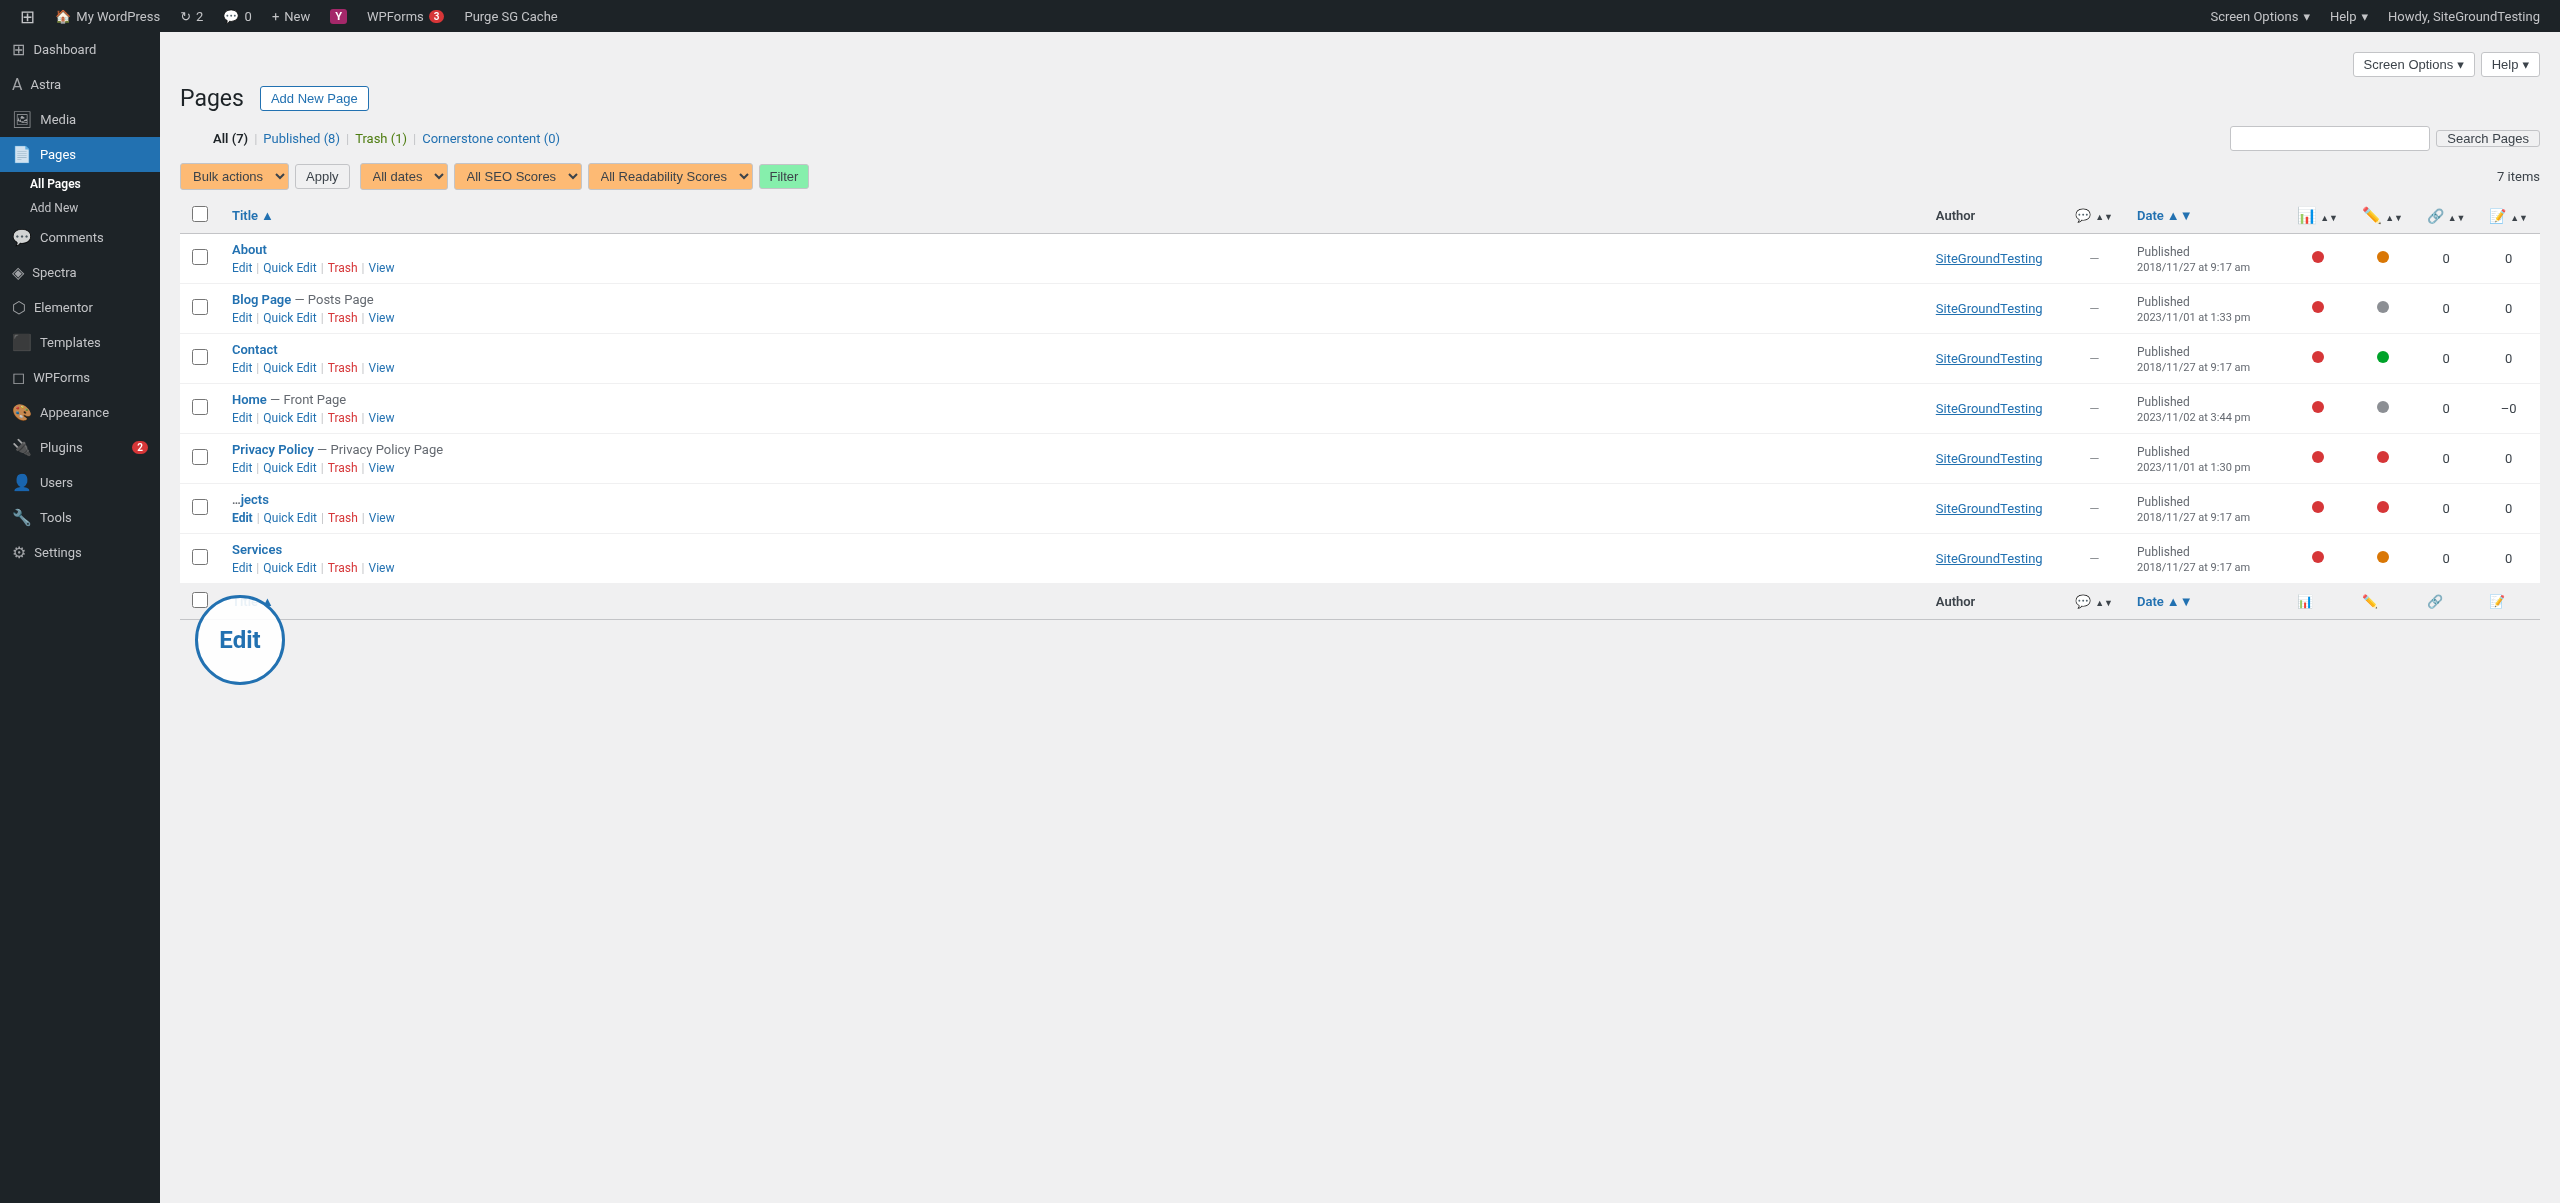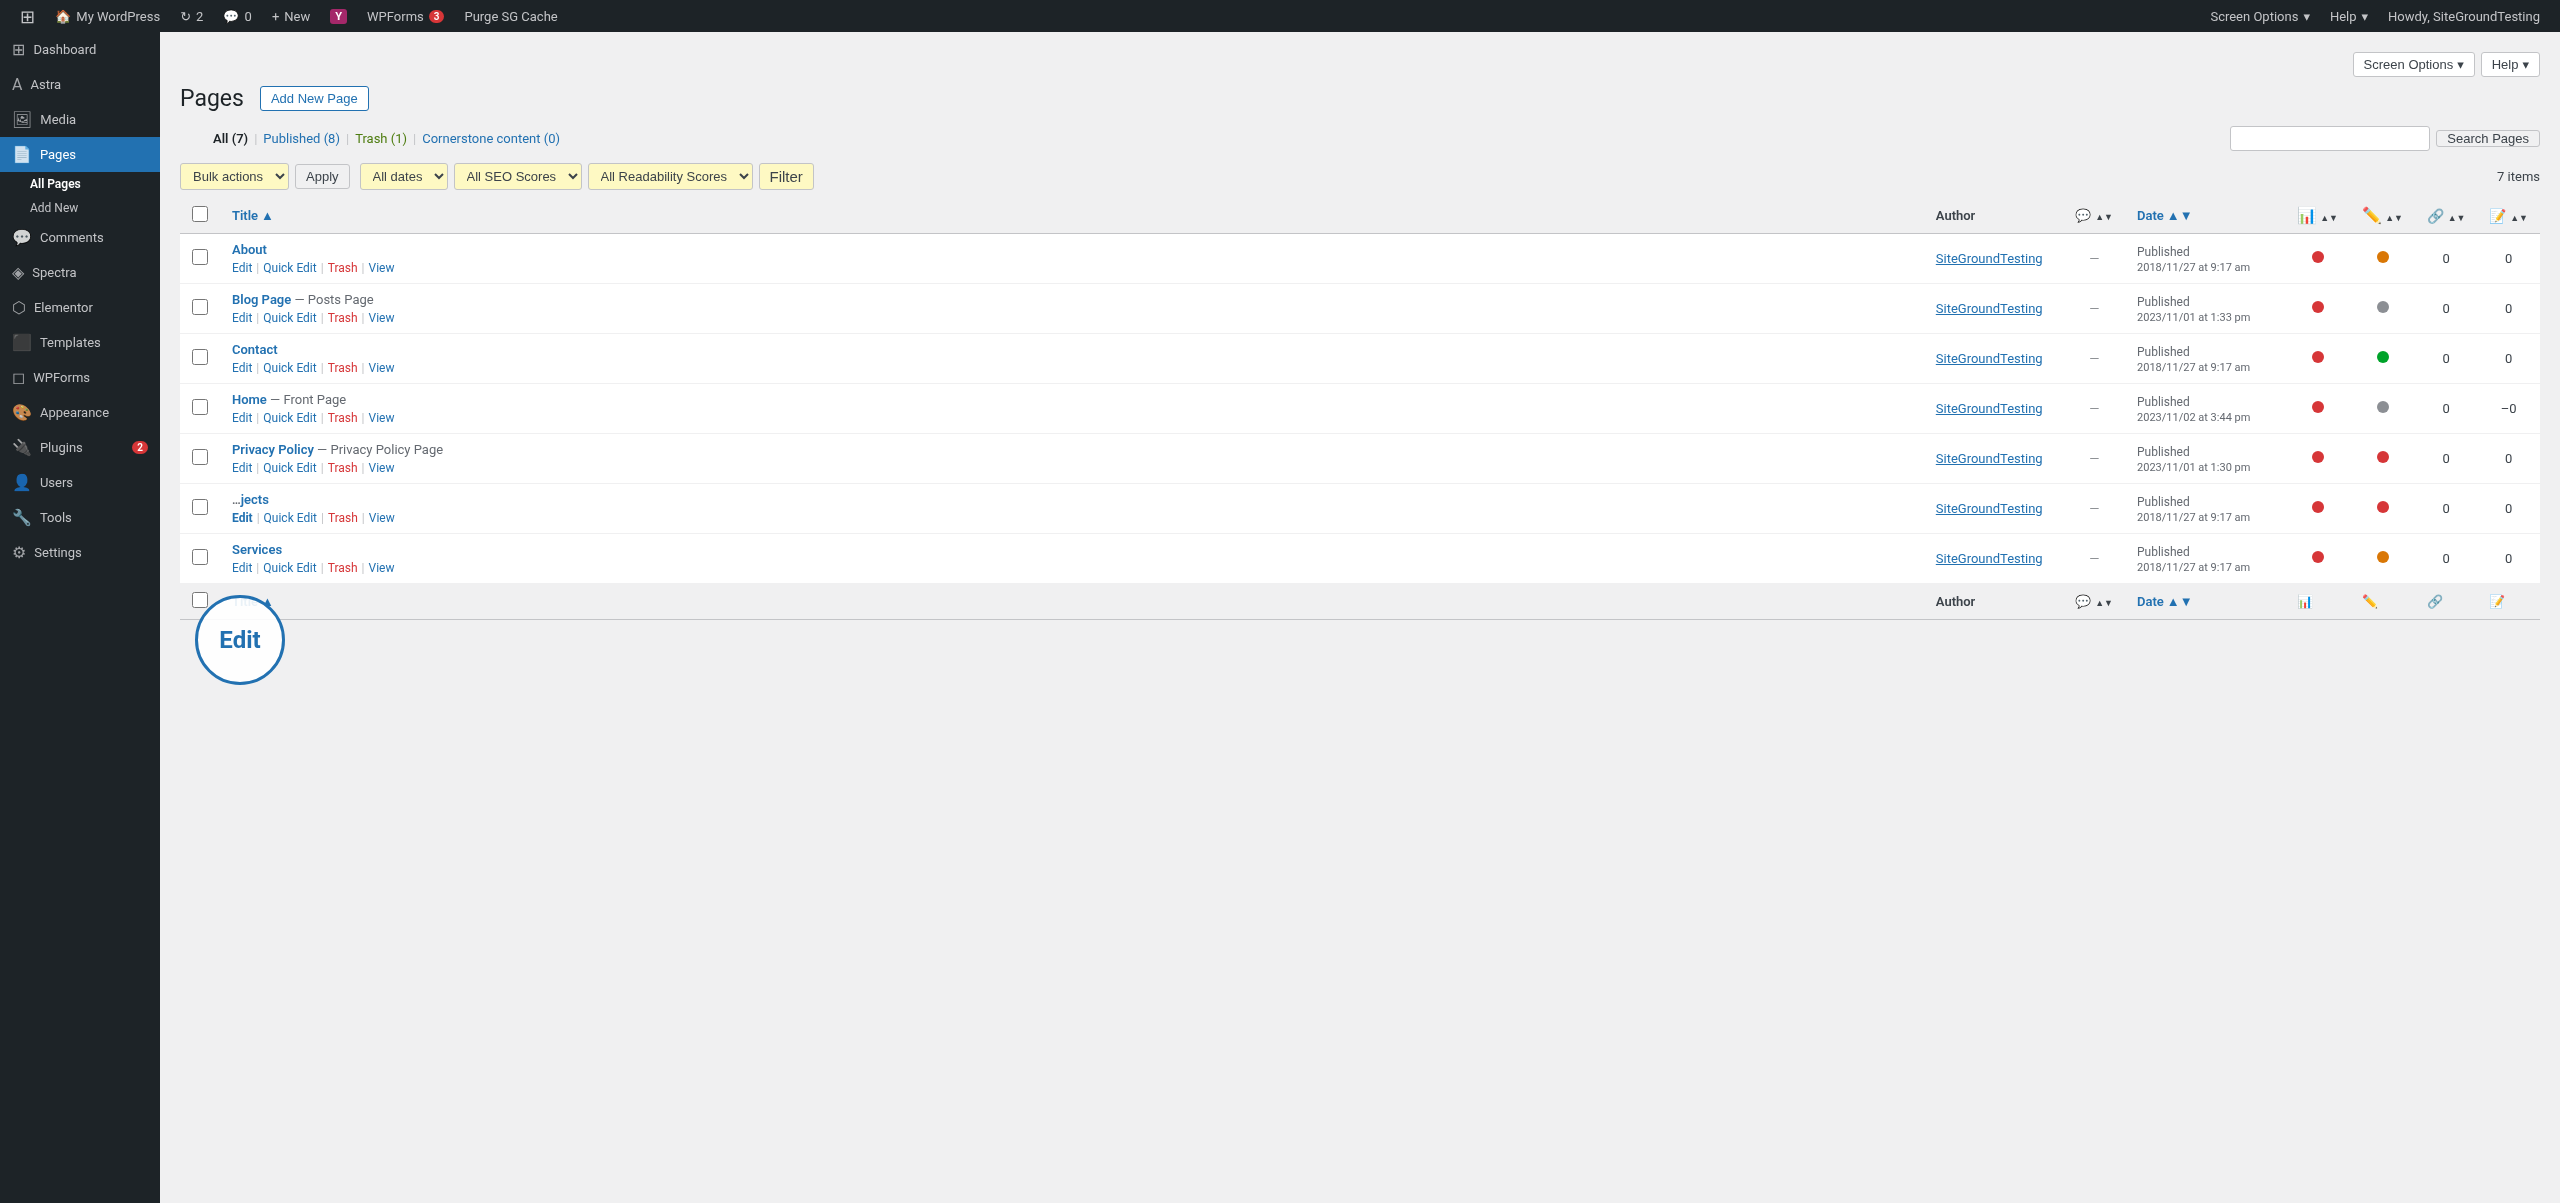--- a/index.html
+++ b/index.html
@@ -174,40 +174,40 @@
       align-items: center;
       gap: 6px;
       padding: 8px 20px;
       background: #f0f0f1;
     }
     .tablenav select {
       border: 1px solid #c3c4c7;
       padding: 4px 8px;
       border-radius: 3px;
       font-size: 13px;
-      background: #fef9c3;
+      background: #fdba74;
       color: #3c434a;
     }
     .tablenav-btn {
       background: #f0f0f1;
       border: 1px solid #c3c4c7;
       color: #3c434a;
       padding: 4px 10px;
       border-radius: 3px;
       cursor: pointer;
       font-size: 13px;
     }
     .filter-btn {
-      background: #fef9c3;
+      background: #86efac;
       border: 1px solid #c3c4c7;
       color: #3c434a;
       padding: 4px 10px;
       border-radius: 3px;
       cursor: pointer;
-      font-size: 15px;
+      font-size: 13px;
     }
     .items-count {
       margin-left: auto;
       color: #3c434a;
       font-size: 13px;
     }
 
     
     .wp-list-table {
       width: 100%;

